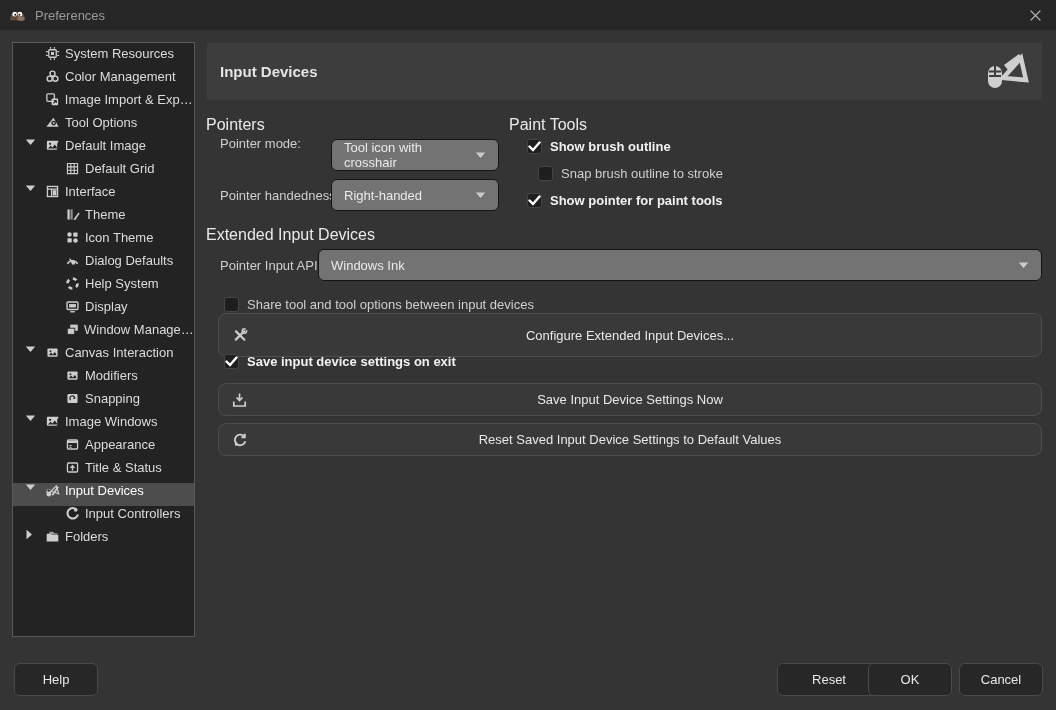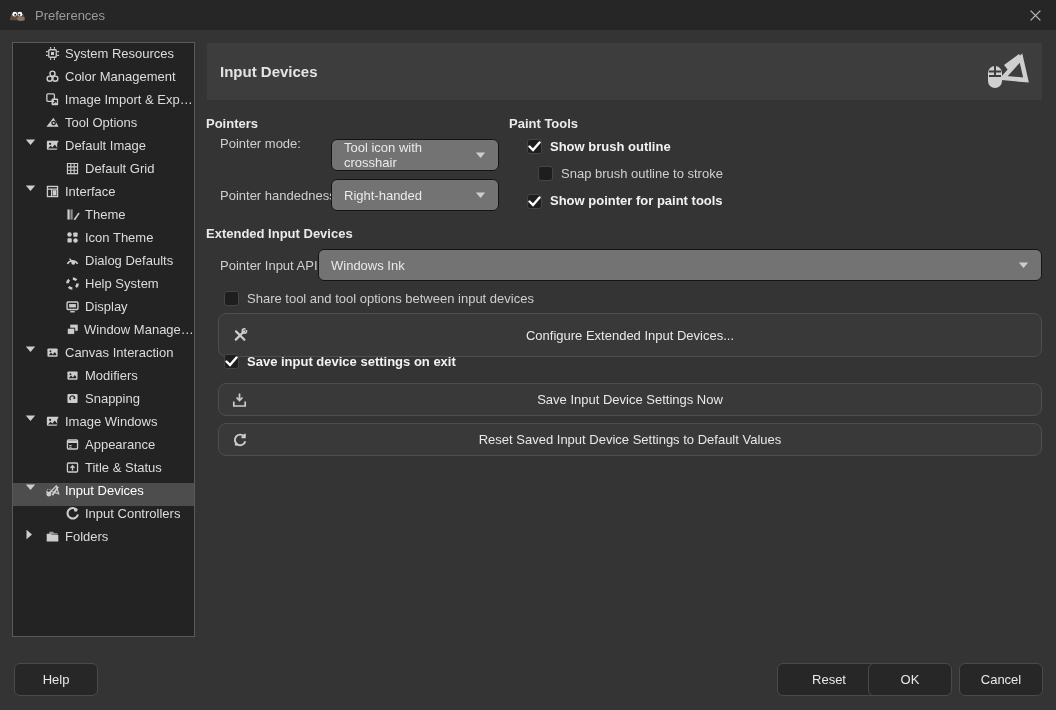--- a/index.html
+++ b/index.html
@@ -24,21 +24,21 @@
   .srow .ind{width:40px;flex:0 0 40px;}
   .srow .ic{width:16px;display:flex;align-items:center;margin-right:4px;}
   .srow .lb{overflow:hidden;text-overflow:ellipsis;}
   .srow.sel{background:#4d4d4d;color:#ffffff;}
   
   .hdr{position:absolute;left:207px;top:43px;width:835px;height:57px;background:#3d3d3d;
     display:flex;align-items:center;}
   .hdr .ht{margin-left:13px;font-size:15px;font-weight:bold;color:#e4e4e4;}
   .hdr .hi{position:absolute;right:10px;top:7px;}
   
-  .section-h{position:absolute;font-size:13px;font-weight:bold;color:#eaeaea;}
+  .section-h{position:absolute;font-size:16px;font-weight:normal;color:#eaeaea;}
   .fld-label{position:absolute;font-size:13px;color:#cfcfcf;}
   .dd{position:absolute;height:32px;background:#737373;border:1px solid #141414;
     border-radius:6px;box-sizing:border-box;display:flex;align-items:center;
     justify-content:space-between;padding:0 12px;color:#eaeaea;font-size:13px;cursor:default;}
   .dd .caret{display:flex;align-items:center;margin-left:8px;}
   .cb-row{position:absolute;display:flex;align-items:flex-start;gap:8px;
     font-size:13px;color:#cfcfcf;cursor:default;}
   .cb-row .lbl{line-height:16px;}
   .cb-row.bold .lbl{font-weight:bold;color:#f2f2f2;}
   .cb{width:15px;height:15px;flex:0 0 15px;border-radius:3px;background:#1e1e1e;
@@ -380,42 +380,42 @@
       <svg width="13" height="11" viewBox="0 0 13 11">
         <path d="M1.5 5.5L5 9 11.5 1.5" stroke="#ffffff" stroke-width="2.4" fill="none" stroke-linecap="round"></path>
       </svg>
     </span>
   <span class="lbl">Show brush outline</span>
 </div>
 <div class="cb-row" style="left:538px;top:166px;">
   <span class="cb"></span>
   <span class="lbl">Snap brush outline to stroke</span>
 </div>
-<div class="cb-row bold" style="left:527px;top:193px;align-items:center;">
+<div class="cb-row bold" style="left:527px;top:193px;">
   <span class="cb">
       <svg width="13" height="11" viewBox="0 0 13 11">
         <path d="M1.5 5.5L5 9 11.5 1.5" stroke="#ffffff" stroke-width="2.4" fill="none" stroke-linecap="round"></path>
       </svg>
     </span>
   <span class="lbl">Show pointer for paint tools</span>
 </div>
 
 <div class="section-h" style="left:206px;top:226px;">Extended Input Devices</div>
 
 <div class="fld-label" style="left:220px;top:258px;">Pointer Input API:</div>
 <div class="dd" style="left:318px;top:249px;width:724px;">
   <span>Windows Ink</span>
   <span class="caret">
       <svg width="11" height="8" viewBox="0 0 11 8">
         <path d="M0.8 1.5h9.4L5.5 7z" fill="#cdcdcd"></path>
       </svg>
     </span>
 </div>
 
-<div class="cb-row" style="left:224px;top:291px;">
+<div class="cb-row" style="left:224px;top:297px;">
   <span class="cb"></span>
   <span class="lbl">Share tool and tool options between input devices</span>
 </div>
 
 <div class="wide-btn" style="top:313px;height:44px;">
   <span class="bic">
       <svg width="16" height="16" viewBox="0 0 16 16">
         <path d="M4 4.4l8.4 8.4" stroke="#cdcdcd" stroke-width="2.2" stroke-linecap="round"></path>
         <path d="M12.2 4.2L3.8 12.6" stroke="#cdcdcd" stroke-width="2.2" stroke-linecap="round"></path>
         <circle cx="12.4" cy="4" r="2.2" fill="none" stroke="#cdcdcd" stroke-width="1.5"></circle>

